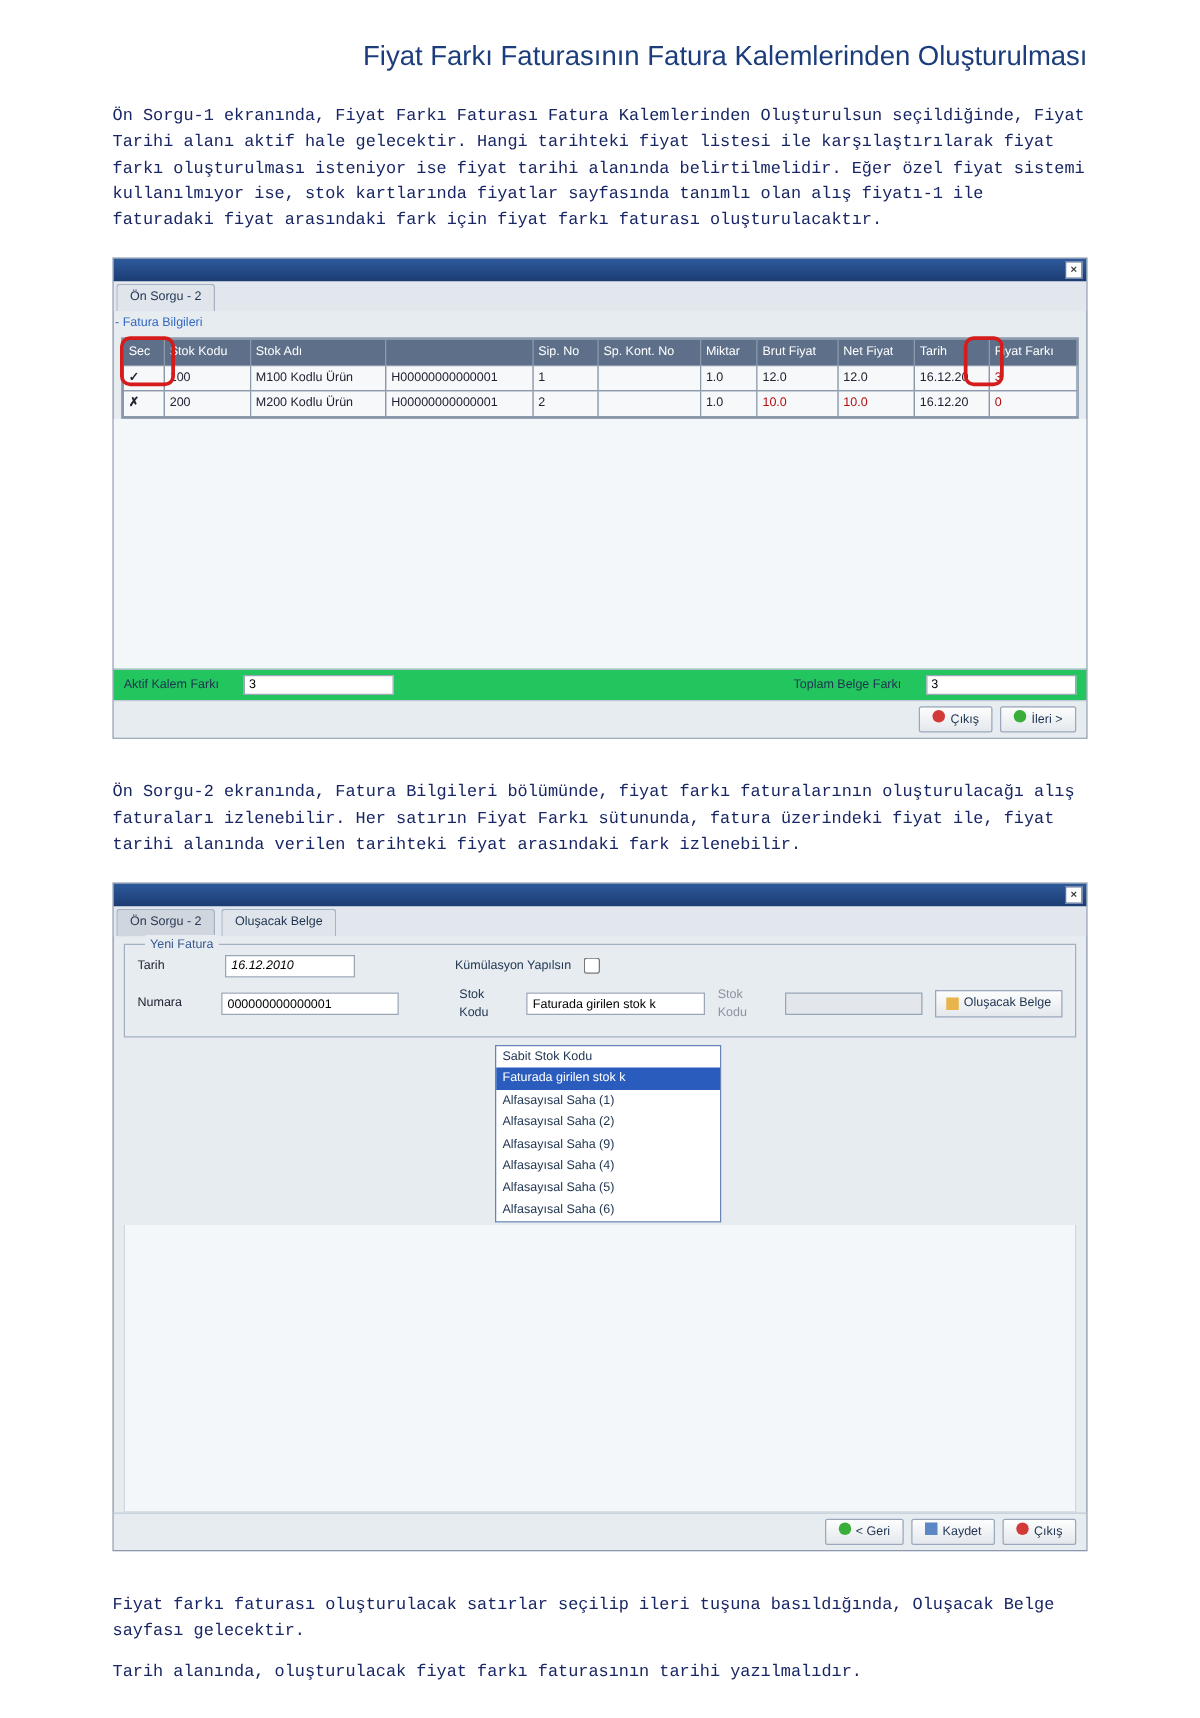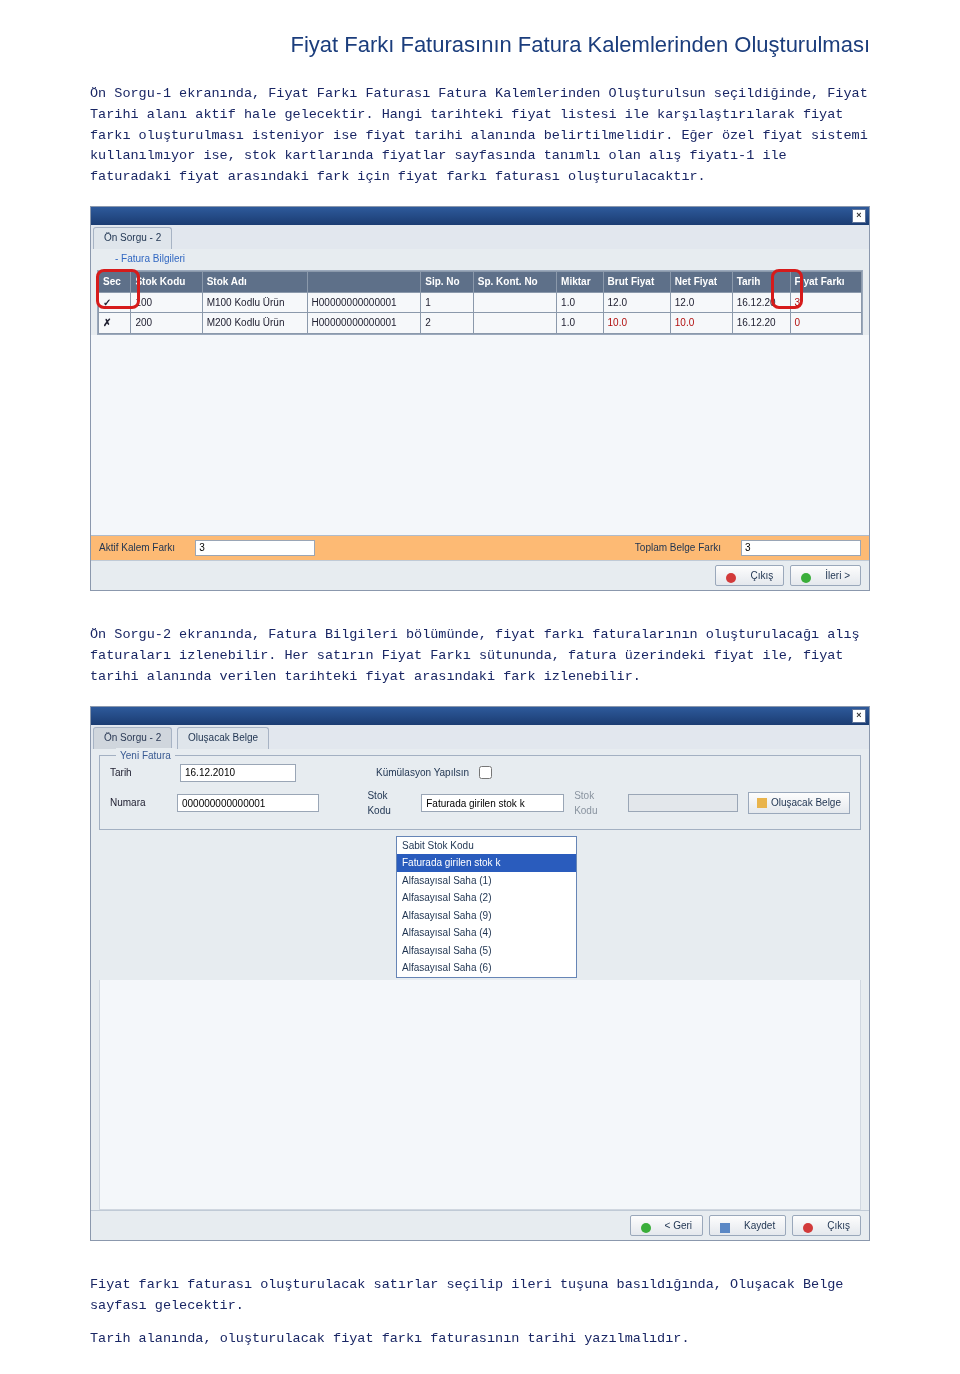--- a/index.html
+++ b/index.html
@@ -54,55 +54,55 @@
     padding:2px 10px 3px;
     background:#dfe5eb;
     border:1px solid #a7b3c4;
     border-bottom:none;
     border-radius:3px 3px 0 0;
     margin-right:2px;
   }
   .tab.dim { background:#d0d6dd; color:#2a3955; }
   .panel-label {
     color:#3268c2; font-size:10px;
-    padding:2px 24px;
+    padding:2px 1px;
   }
   .grid {
     margin:2px 6px 0;
     border:1px solid #9aa8bb;
     background:#6a7d94;
     color:#fff;
   }
   .grid table { width:100%; border-collapse:collapse; }
   .grid th, .grid td {
     border:1px solid #8b99ab;
     padding:2px 4px;
     text-align:left;
     white-space:nowrap;
   }
-  .grid th { background:#5e7089; font-weight:bold; }
+  .grid th { background:#5e7089; font-weight:normal; }
   .grid td { background:#f6f8fa; color:#223; }
   .grid td.red { color:#b10f0f; }
   .check { color:#1ba845; font-weight:bold; }
   .cross { color:#c01818; font-weight:bold; }
   .grid-body { height:200px; background:#f4f7fa; }
   .footerbar {
     display:flex; gap:20px; align-items:center;
-    padding:4px 8px; background:#fdba74; border-top:1px solid #b0bccb;
+    padding:4px 8px; background:#22c55e; border-top:1px solid #b0bccb;
   }
   .footerbar input {
     width:120px; height:16px; font-size:10px;
     border:1px solid #9aa6b6; padding:0 3px;
   }
   .btnbar {
     display:flex; justify-content:flex-end; gap:6px;
     padding:4px 8px; background:#e7ecf0; border-top:1px solid #c0cad6;
   }
   .btn {
-    display:inline-flex; align-items:flex-end; gap:14px;
+    display:inline-flex; align-items:flex-start; gap:4px;
     padding:2px 10px; border:1px solid #9aa8bb;
     background:linear-gradient(#fdfdfd,#e4e8ed);
     border-radius:2px;
   }
   .ico { width:10px; height:10px; display:inline-block; }
   .ico.green { background:#3aae3a; border-radius:50%; }
   .ico.red { background:#d23a3a; border-radius:50%; }
   .ico.save { background:#5b88c5; }
   .hi-red {
     border:3px solid #d61b1b; border-radius:8px;
@@ -246,21 +246,21 @@
       </div>
       <div class="tabstrip">
         <span class="tab dim">Ön Sorgu - 2</span>
         <span class="tab">Oluşacak Belge</span>
       </div>
 
       <div class="fieldset">
         <span class="legend">Yeni Fatura</span>
         <div class="row">
           <label>Tarih</label>
-          <input class="inp" style="width: 116px;" value="16.12.2010">
+          <input class="inp" style="width: 104px; font-style: italic;" value="16.12.2010">
           <span style="width:60px"></span>
           <span>Kümülasyon Yapılsın</span>
           <input type="checkbox" style="">
         </div>
         <div class="row">
           <label>Numara</label>
           <input class="inp" style="width: 148px;" value="000000000000001">
           <span style="width:30px"></span>
           <span>Stok Kodu</span>
           <input class="inp" style="width: 150px;" value="Faturada girilen stok k">

